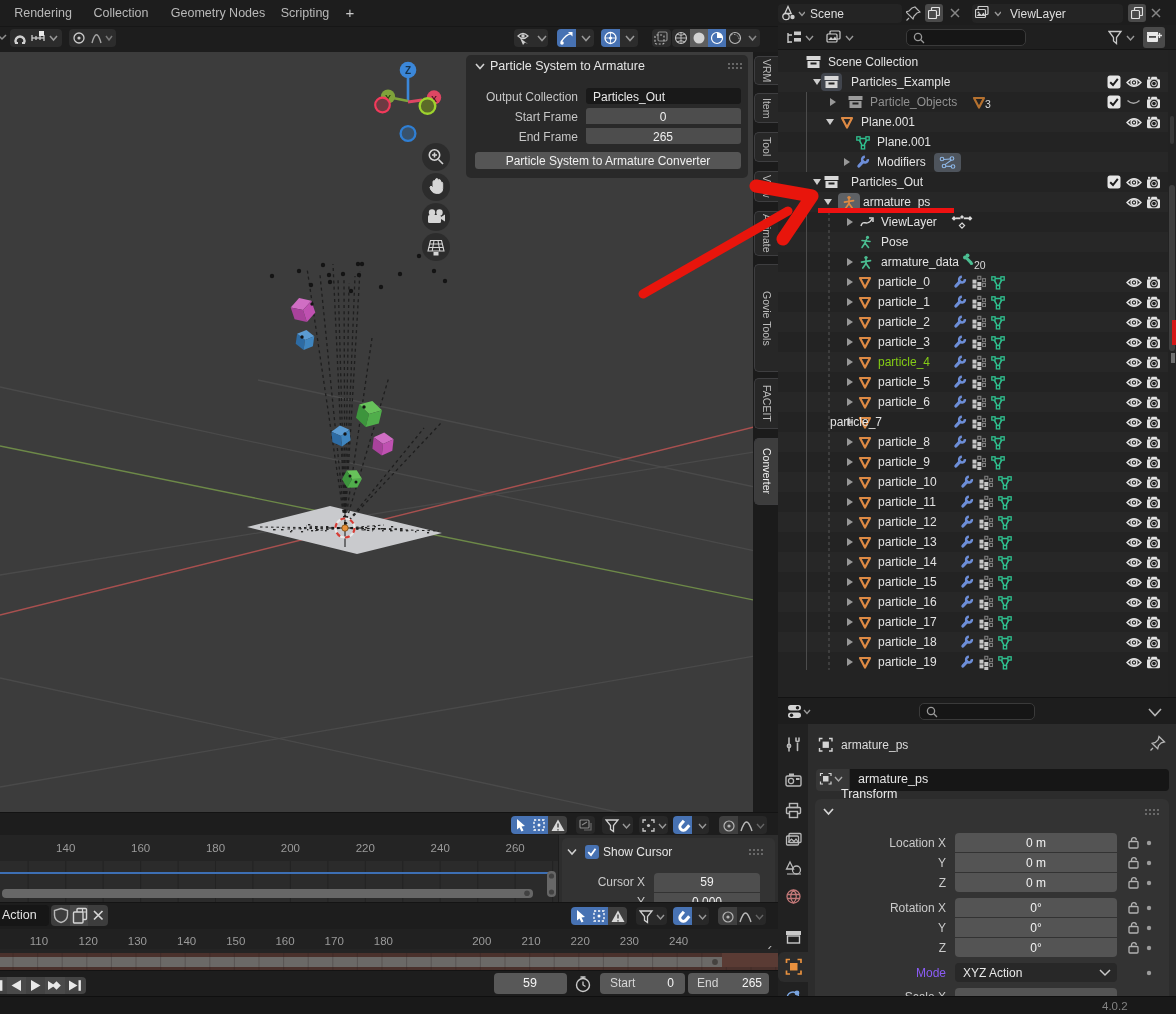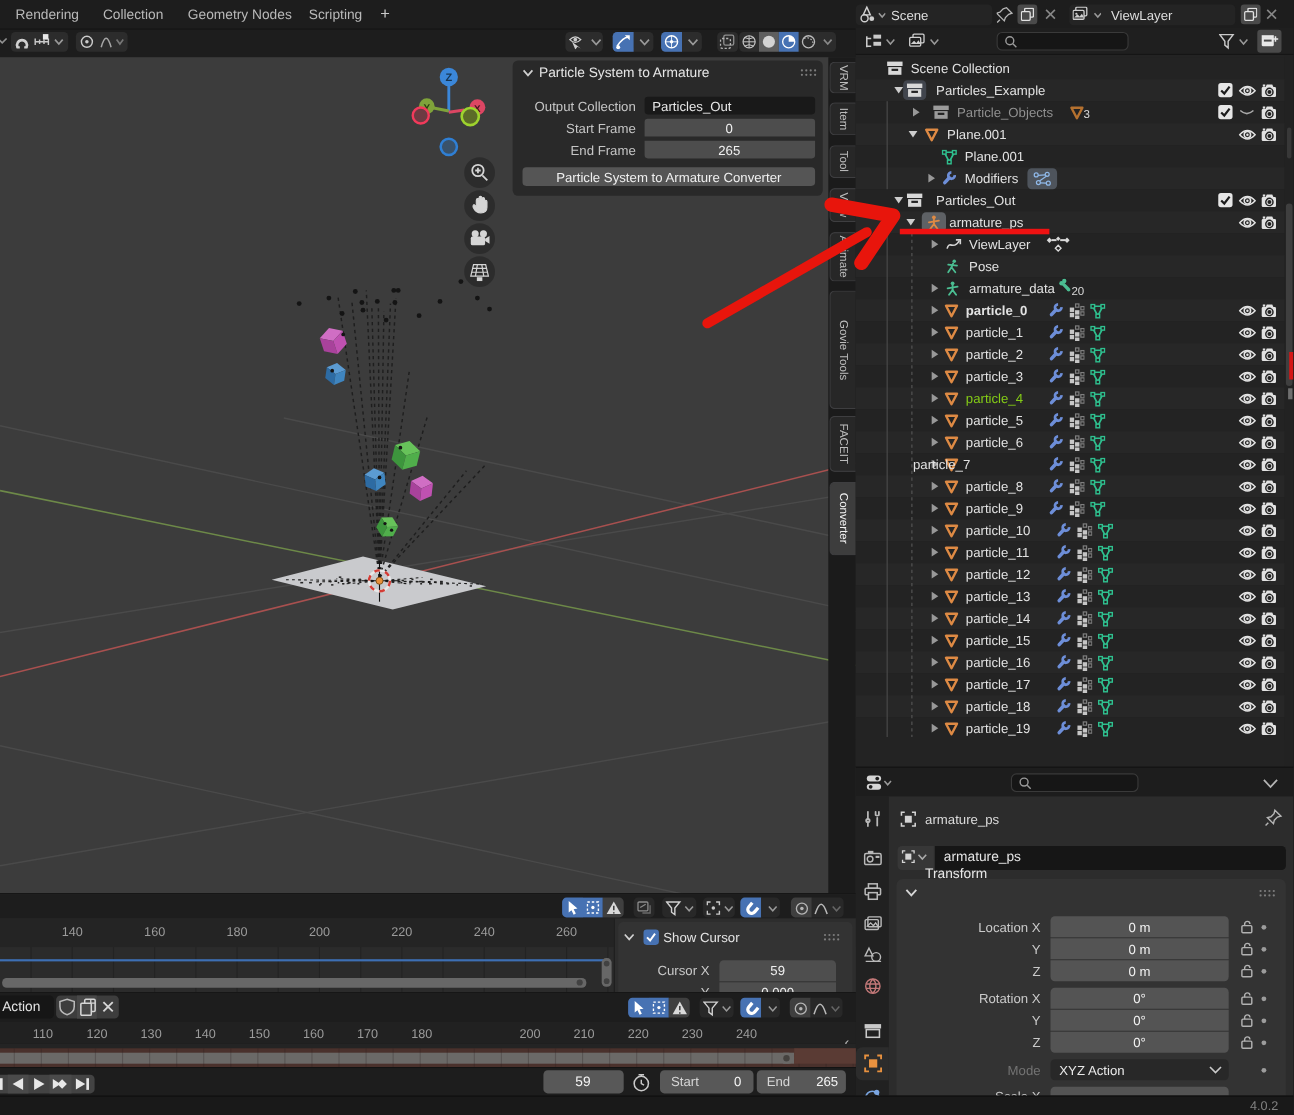--- a/index.html
+++ b/index.html
@@ -575,21 +575,21 @@
       <circle cx="10.5" cy="10.5" r="1.6"></circle>
     </g>
   </svg>
 <div style="position:absolute;left:974px;top:260px;font-size:10.5px;color:#d9d9d9;white-space:nowrap;font-weight:normal;letter-spacing:0px;line-height:1">20</div>
 <svg style="position:absolute;left:845px;top:277px;" width="10" height="10" viewBox="0 0 10 10">
     <path d="M2 1 L8 5 L2 9 z" fill="#989898"></path>
   </svg>
 <svg style="position:absolute;left:858px;top:276px;" width="14" height="13" viewBox="0 0 14 13">
     <path d="M2 2 L12 2 L7 11.5 z" fill="none" stroke="#de8a44" stroke-width="2.2" stroke-linejoin="round"></path>
   </svg>
-<div style="position:absolute;left:878px;top:276px;font-size:12px;color:#e2e2e2;white-space:nowrap;font-weight:bold;letter-spacing:0px;line-height:1">particle_0</div>
+<div style="position:absolute;left:878px;top:276px;font-size:12px;color:#e2e2e2;white-space:nowrap;font-weight:normal;letter-spacing:0px;line-height:1">particle_0</div>
 <svg style="position:absolute;left:953px;top:275px;" width="14" height="14" viewBox="0 0 14 14">
     <path d="M11.87 4.19 A2.9 2.9 0 1 1 8.90 1.70" fill="none" stroke="#6d8ed8" stroke-width="2.5"></path>
     <path d="M7.0 6.6 L2.9 11.0" stroke="#6d8ed8" stroke-width="3.2" stroke-linecap="round"></path>
   </svg>
 <svg style="position:absolute;left:972px;top:275px;" width="14" height="15" viewBox="0 0 14 15">
     <g fill="#c6c6c6">
       <rect x="0.5" y="4.6" width="4" height="4"></rect>
       <rect x="0.5" y="9.4" width="4" height="4"></rect>
       <rect x="5.3" y="7" width="4" height="4"></rect>
       <rect x="5.3" y="11.8" width="4" height="4"></rect>
@@ -1587,21 +1587,21 @@
 <div style="position:absolute;left:955px;top:938px;width:162px;height:18.5px;background:#545454;border-radius:0 0 4px 4px;"></div>
 <div style="position:absolute;left:826px;width:120px;text-align:right;top:941.5px;font-size:12px;color:#cacaca;white-space:nowrap;font-weight:normal;letter-spacing:0px;line-height:1">Z</div>
 <div style="position:absolute;left:996.0px;width:80px;text-align:center;top:941.5px;font-size:12px;color:#f2f2f2;white-space:nowrap;font-weight:normal;letter-spacing:0px;line-height:1">0°</div>
 <svg style="position:absolute;left:1128px;top:941px;" width="12" height="13" viewBox="0 0 12 13">
     <rect x="1" y="5.5" width="9" height="6.5" rx="1" fill="none" stroke="#b2b2b2" stroke-width="1.3"></rect>
     <path d="M3.5 5.5 v-1.5 a2.4 2.4 0 0 1 4.8 0" fill="none" stroke="#b2b2b2" stroke-width="1.3"></path>
   </svg>
 <svg style="position:absolute;left:1145px;top:944px;" width="9" height="9" viewBox="0 0 9 9">
     <circle cx="4" cy="4" r="2.2" fill="#9c9c9c"></circle>
   </svg>
-<div style="position:absolute;left:826px;width:120px;text-align:right;top:966.5px;font-size:12px;color:#737373;white-space:nowrap;font-weight:normal;letter-spacing:0px;line-height:1">Mode</div>
+<div style="position:absolute;left:826px;width:120px;text-align:right;top:966.5px;font-size:12px;color:#8b5cf6;white-space:nowrap;font-weight:normal;letter-spacing:0px;line-height:1">Mode</div>
 <div style="position:absolute;left:955px;top:963px;width:162px;height:18.5px;background:#282828;border-radius:4px;"></div>
 <div style="position:absolute;left:963px;top:966.5px;font-size:12px;color:#e8e8e8;white-space:nowrap;font-weight:normal;letter-spacing:0px;line-height:1">XYZ Action</div>
 <svg style="position:absolute;left:1098px;top:967px;" width="14" height="11" viewBox="0 0 14 11">
     <path d="M2 3 l5 5 5-5" stroke="#c9c9c9" stroke-width="1.5" fill="none"></path>
   </svg>
 <svg style="position:absolute;left:1145px;top:969px;" width="9" height="9" viewBox="0 0 9 9">
     <circle cx="4" cy="4" r="2.2" fill="#9c9c9c"></circle>
   </svg>
 <div style="position:absolute;left:955px;top:988px;width:162px;height:8px;background:#545454;border-radius:4px 4px 0 0;"></div>
 <div style="position:absolute;left:826px;width:120px;text-align:right;top:991px;font-size:12px;color:#cacaca;white-space:nowrap;font-weight:normal;letter-spacing:0px;line-height:1">Scale X</div>
@@ -1860,12 +1860,12 @@
 <div style="position:absolute;left:688px;top:973px;width:81px;height:21px;background:#585858;border-radius:4px;"></div>
 <div style="position:absolute;left:697px;top:977px;font-size:12px;color:#d6d6d6;white-space:nowrap;font-weight:normal;letter-spacing:0px;line-height:1">End</div>
 <div style="position:absolute;left:722px;width:40px;text-align:right;top:977px;font-size:12px;color:#f5f5f5;white-space:nowrap;font-weight:normal;letter-spacing:0px;line-height:1">265</div>
 <svg style="position:absolute;left:0;top:0;z-index:50;pointer-events:none" width="1176" height="1014" viewBox="0 0 1176 1014">
     <path d="M643 294 L788 211" stroke="#e8150c" stroke-width="9" stroke-linecap="round" fill="none"></path>
     <path d="M756 186 L812 196 L783 239" stroke="#e8150c" stroke-width="13" stroke-linecap="round" stroke-linejoin="round" fill="none"></path>
     <rect x="818" y="208" width="136" height="5" fill="#ee1111"></rect>
     <rect x="1172" y="320" width="4" height="25" fill="#d51616"></rect>
   </svg>
 <div style="position:absolute;left:0;top:996px;width:1176px;height:18px;background:#191919;border-top:1px solid #0f0f0f;"></div>
-<div style="position:absolute;left:1102px;width:60px;text-align:right;top:1001px;font-size:11.5px;color:#828282;white-space:nowrap;font-weight:normal;letter-spacing:0px;line-height:1">4.0.2</div>
+<div style="position:absolute;left:1102px;width:60px;top:1001px;font-size:11.5px;color:#828282;white-space:nowrap;font-weight:normal;letter-spacing:0px;line-height:1">4.0.2</div>
 </body></html>

